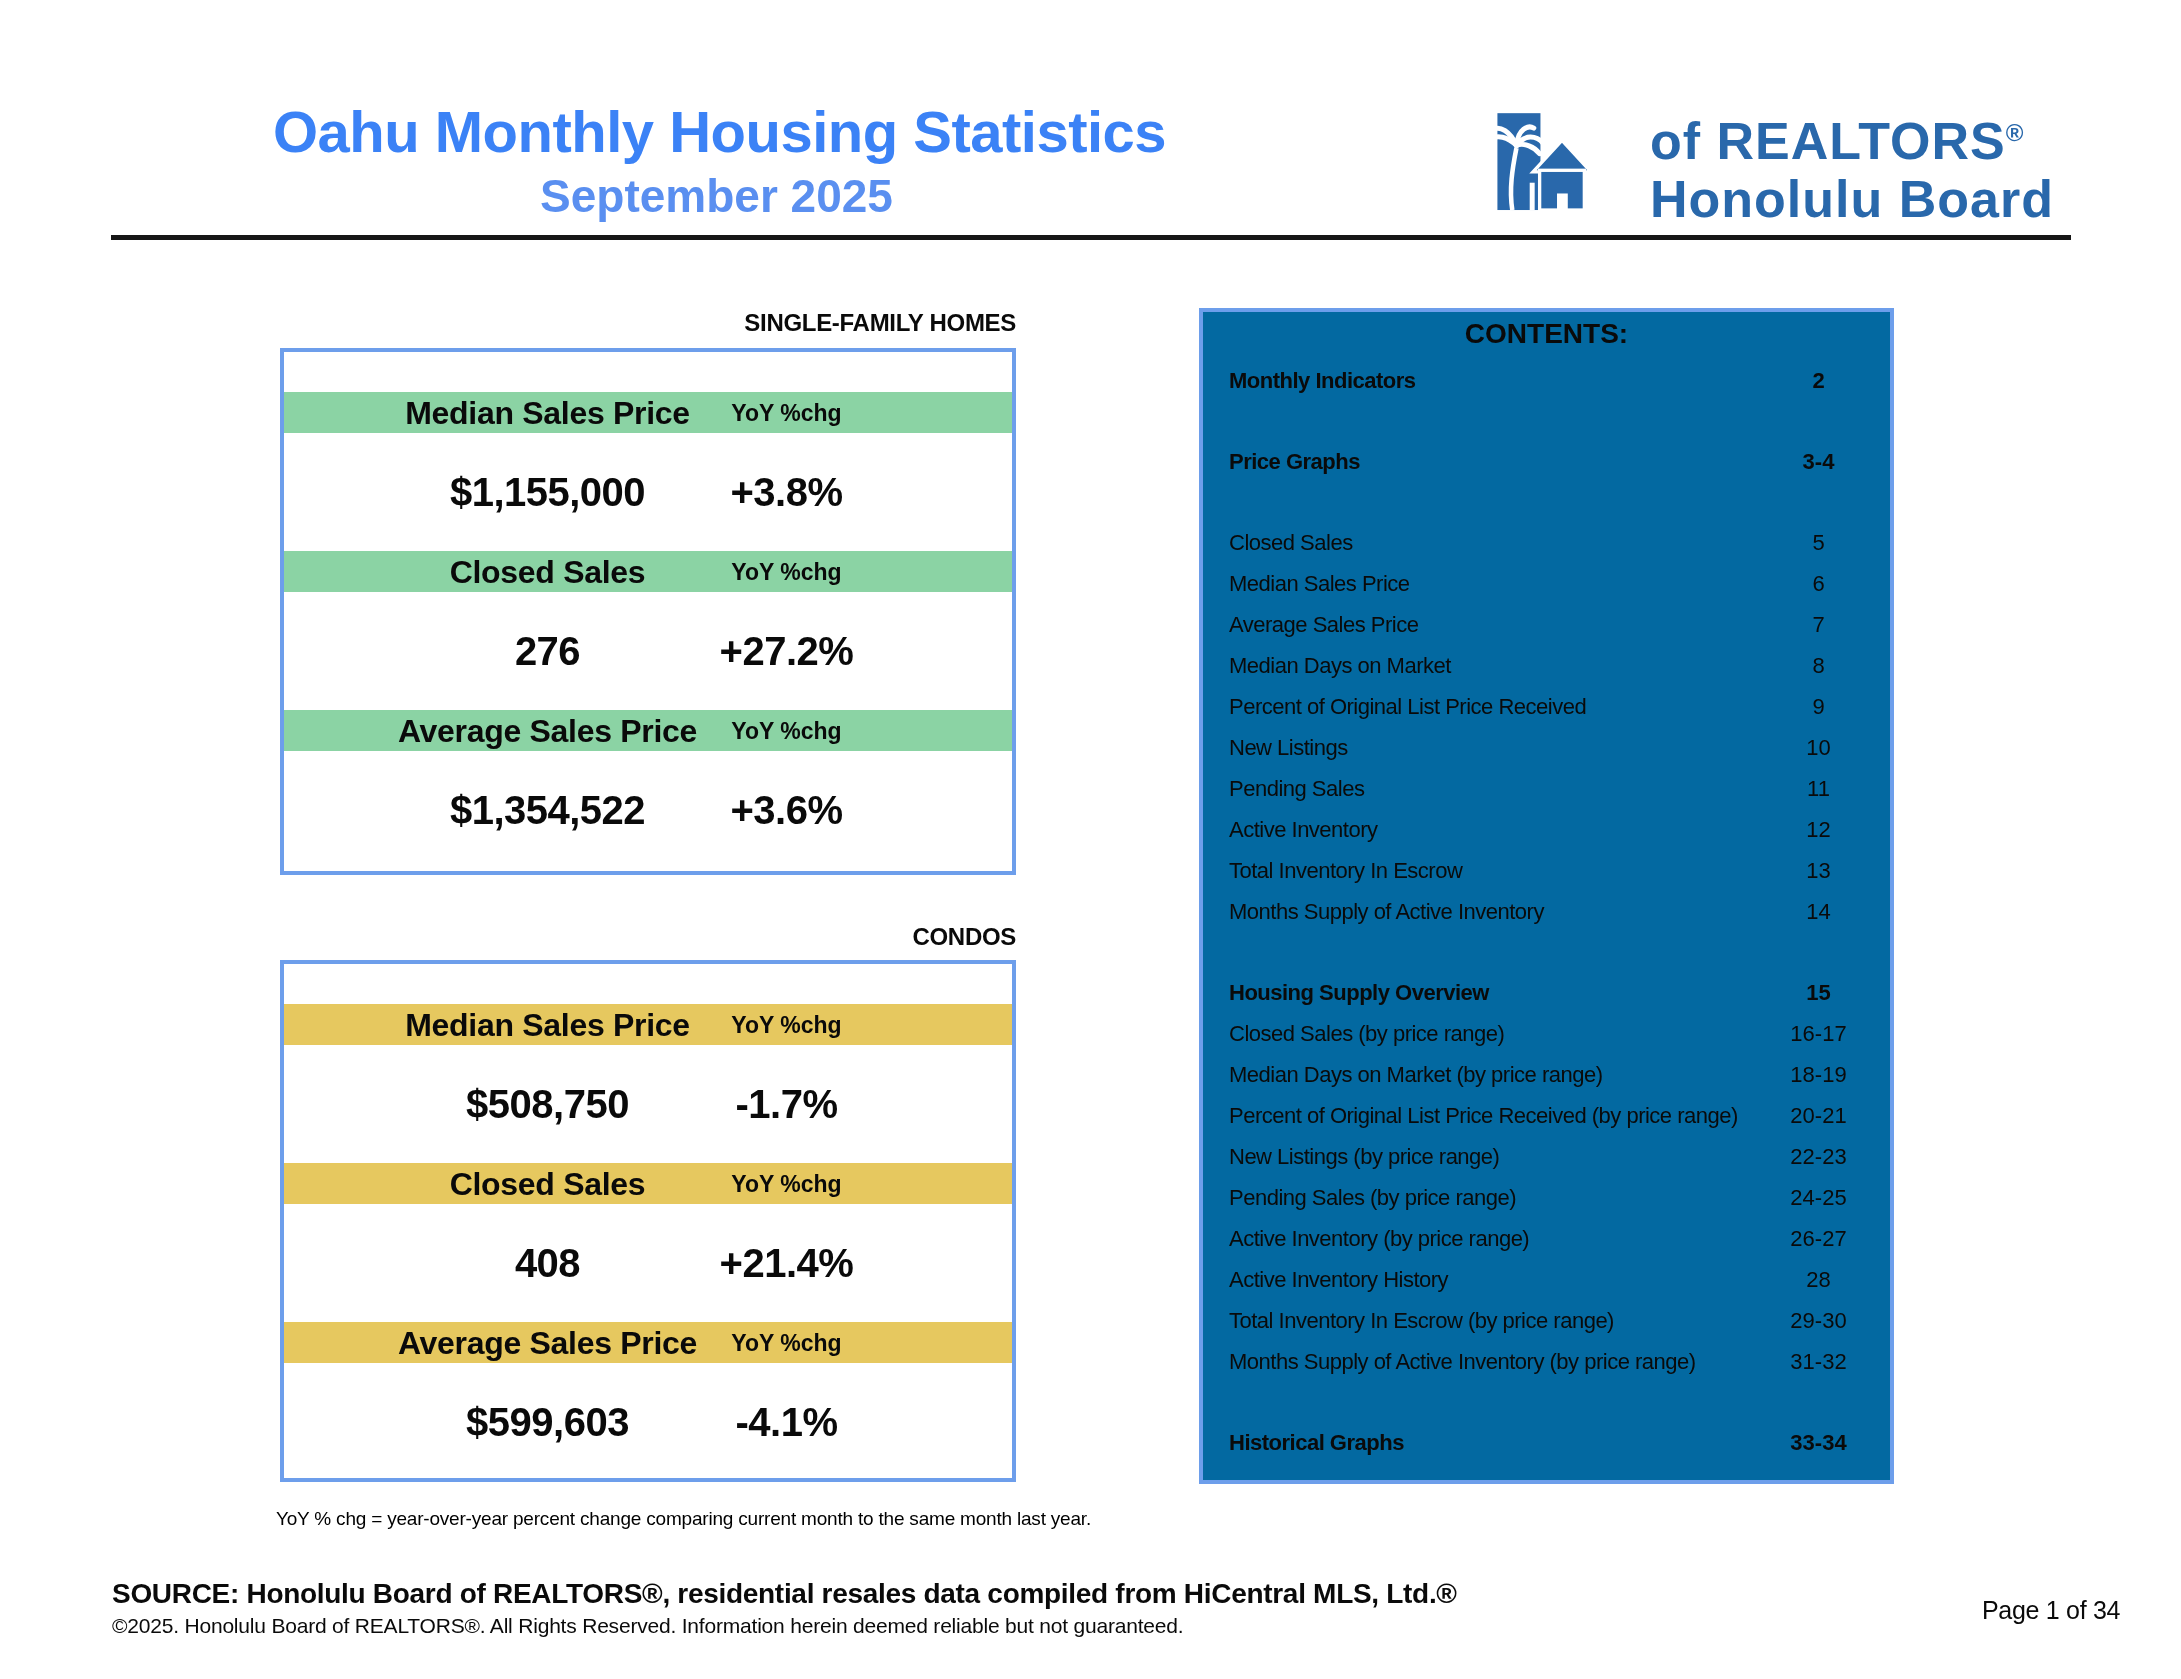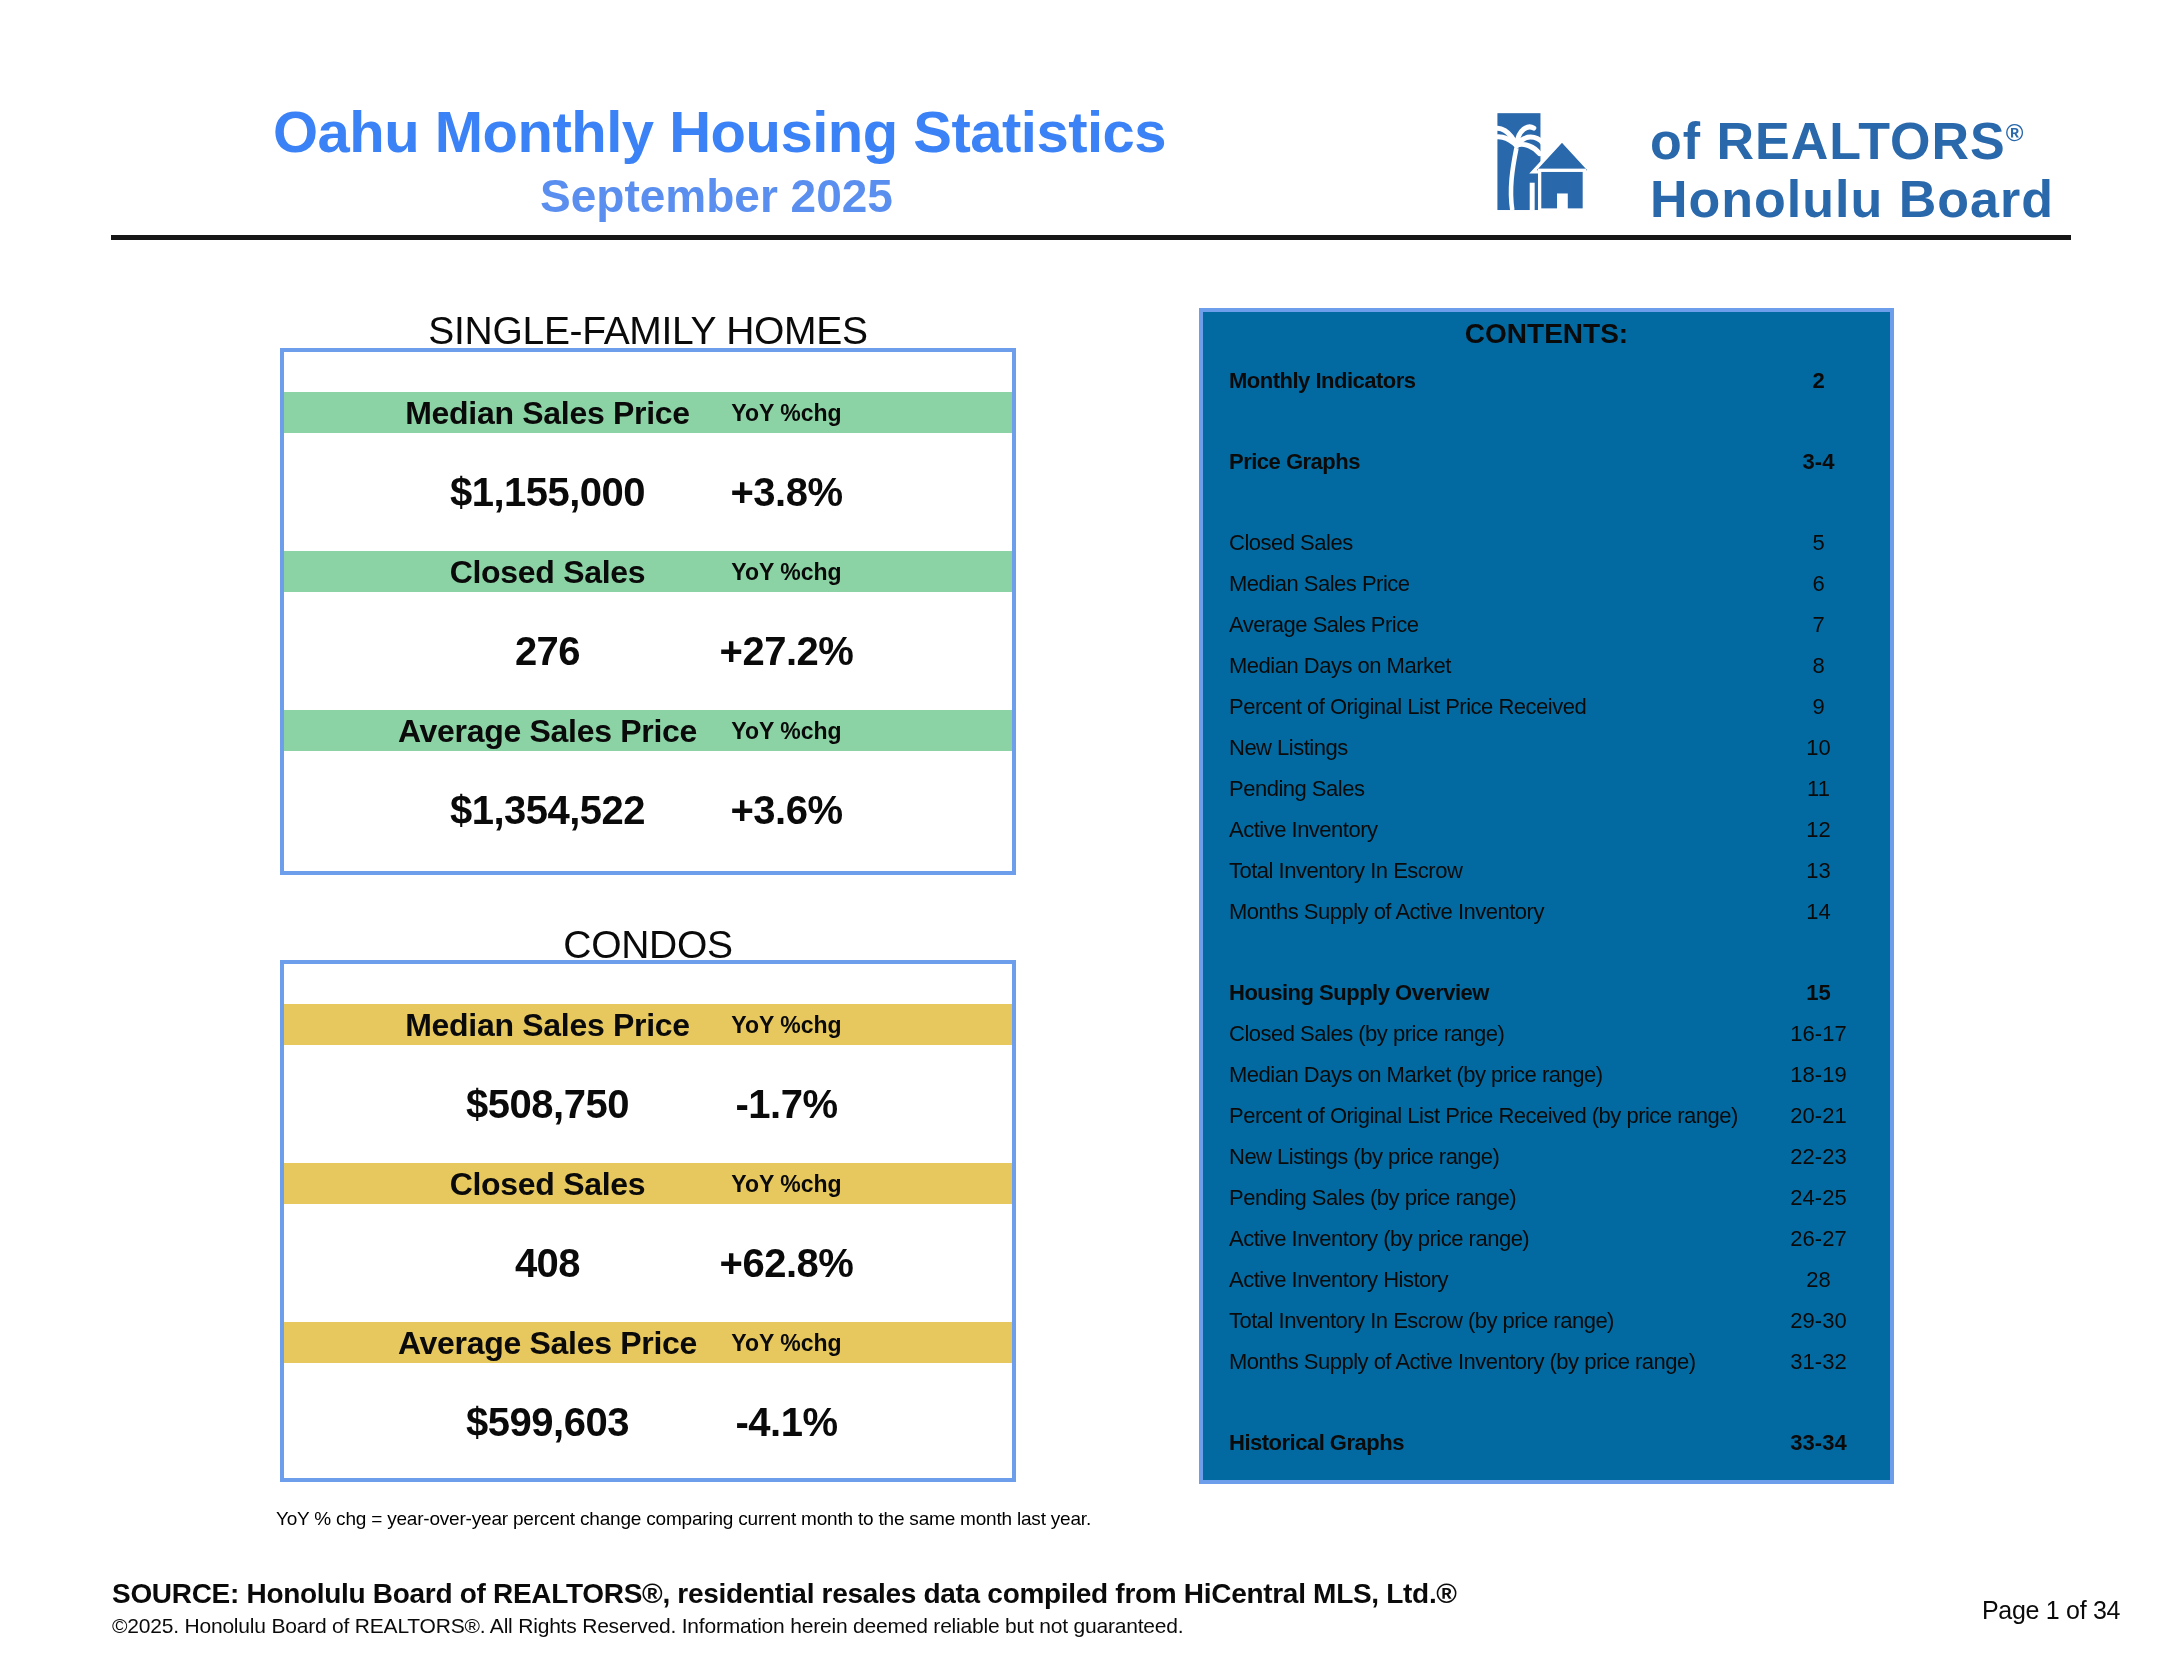--- a/index.html
+++ b/index.html
@@ -25,22 +25,22 @@
     font-size:46px; font-weight:bold; color:var(--sept-blue);
   }
   .rule { position:absolute; left:111px; top:235px; width:1960px; height:5px; background:#161616; }
   .logo { position:absolute; left:1485px; top:96px; display:flex; align-items:flex-start; }
   .logo-icon { width:149px; height:137px; }
   .logo-text { margin-left:16px; margin-top:8px; color:var(--logo-blue);
     font-size:52px; font-weight:600; line-height:58px; letter-spacing:1px; white-space:nowrap; }
   .logo-text sup { font-size:24px; }
   
   .box-heading {
-    position:absolute; left:280px; width:736px; text-align:center;
-    font-size:39px; font-weight:normal; letter-spacing:-0.3px;
+    position:absolute; left:280px; width:736px; text-align:right;
+    font-size:24px; font-weight:bold; letter-spacing:-0.3px;
   }
   #sf-heading { top:309px; }
   #condo-heading { top:923px; }
   .stat-box {
     position:absolute; left:280px; width:736px;
     border:4px solid var(--box-blue); background:#fff; padding-top:40px;
   }
   #sf-box { top:348px; height:527px; }
   #condo-box { top:960px; height:522px; }
   .stat-section { height:159px; }
@@ -169,21 +169,21 @@
         </div>
       </div>
 
       <div class="stat-section">
         <div class="band">
           <span class="band-label">Closed Sales</span>
           <span class="band-yoy">YoY %chg</span>
         </div>
         <div class="value-row">
           <span class="value">408</span>
-          <span class="change">+62.8%</span>
+          <span class="change">+21.4%</span>
         </div>
       </div>
 
       <div class="stat-section">
         <div class="band">
           <span class="band-label">Average Sales Price</span>
           <span class="band-yoy">YoY %chg</span>
         </div>
         <div class="value-row">
           <span class="value">$599,603</span>

